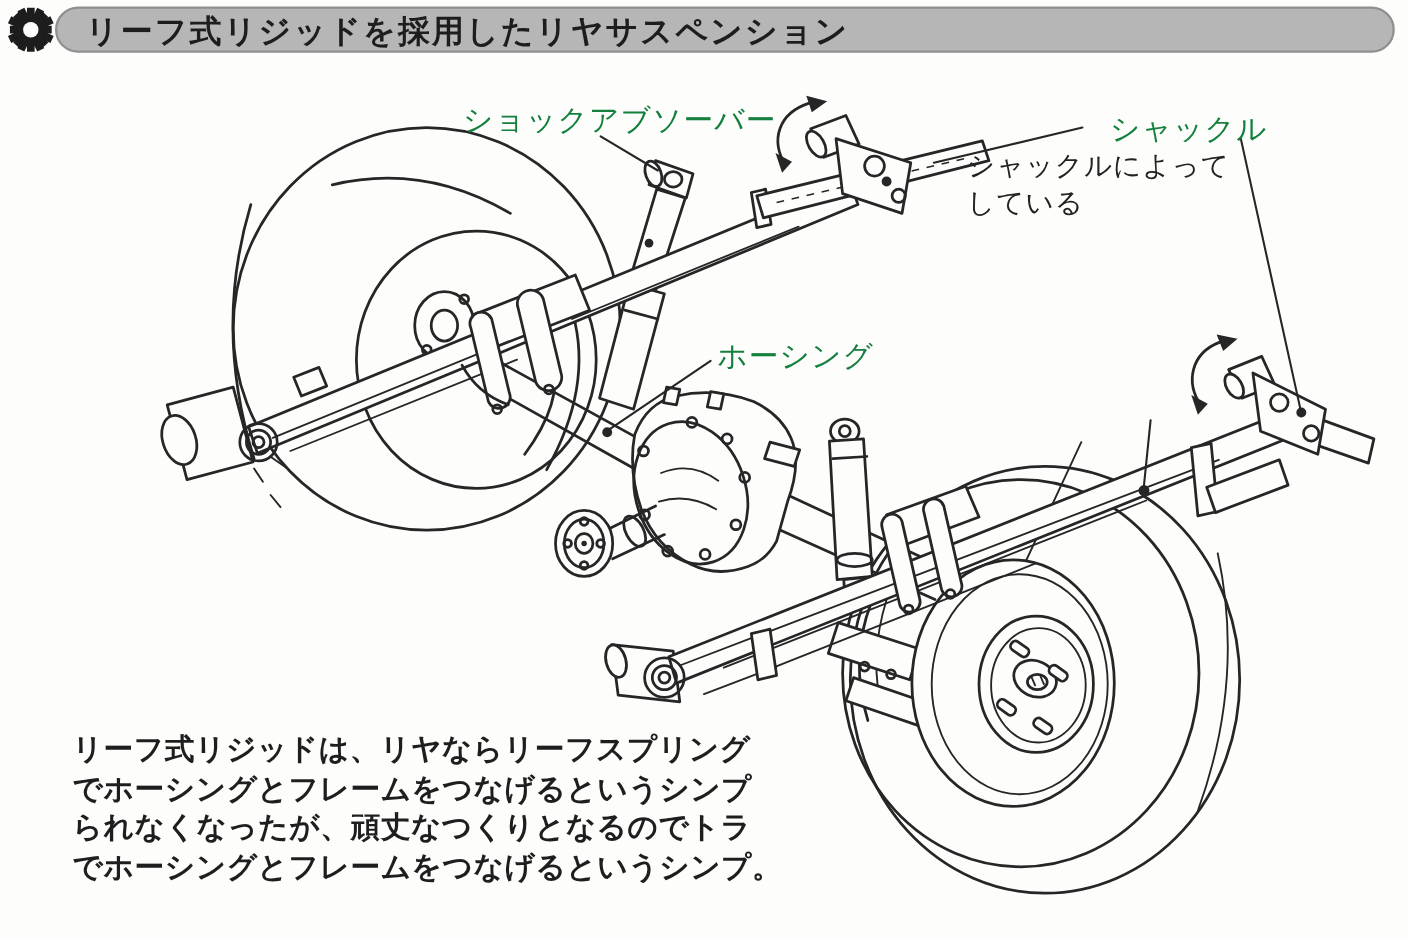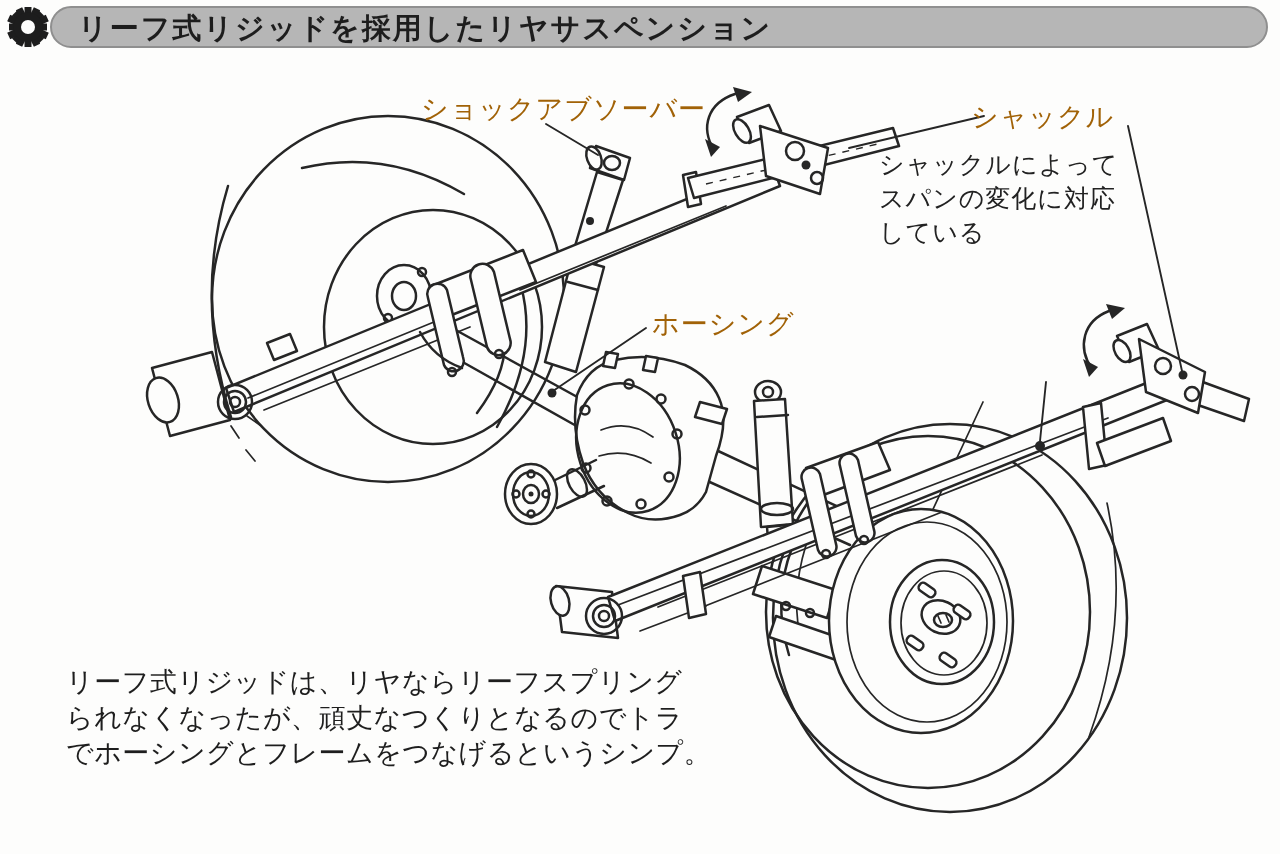--- a/index.html
+++ b/index.html
@@ -25,24 +25,24 @@
     border-radius:21px;
   }
   .hdr-title{
     position:absolute;left:78px;top:9px;height:38px;line-height:38px;
     font-size:29px;font-weight:bold;letter-spacing:2px;color:#1d1d1d;
     white-space:nowrap;
   }
   .gear{position:absolute;left:5px;top:3px;width:46px;height:48px;}
   
   .art{position:absolute;left:0;top:0;width:1280px;height:854px;}
-  .lbl{position:absolute;white-space:nowrap;font-size:27px;letter-spacing:1px;color:#a16207;}
+  .lbl{position:absolute;white-space:nowrap;font-size:27px;letter-spacing:1px;color:#15803d;}
   .note{position:absolute;font-size:25px;line-height:34px;letter-spacing:1px;color:#222;}
   .caption{position:absolute;left:66px;top:664px;font-size:27px;line-height:35.5px;letter-spacing:.5px;color:#1e1e1e;}
-  .caption div{white-space:nowrap;}
+  .caption div{white-space:nowrap;font-weight:bold;}
   
   .ln{fill:none;stroke:var(--ink);stroke-width:2.5;stroke-linecap:round;stroke-linejoin:round;}
   .thin{fill:none;stroke:var(--ink);stroke-width:1.7;stroke-linecap:round;stroke-linejoin:round;}
   .wh{fill:var(--paper);stroke:var(--ink);stroke-width:2.5;stroke-linecap:round;stroke-linejoin:round;}
   .dot{fill:var(--ink);stroke:none;}
   .dash{fill:none;stroke:var(--ink);stroke-width:1.4;stroke-dasharray:7 7;}
   .ldr{fill:none;stroke:var(--ink);stroke-width:1.9;stroke-linecap:round;}
 </style>
 </head>
 <body>
@@ -247,28 +247,28 @@
       <line class="ldr" x1="1128" y1="126" x2="1182" y2="371"></line>
       <circle class="dot" cx="1183" cy="375" r="4.5"></circle>
       <line class="ldr" x1="646" y1="328" x2="553" y2="391"></line>
       <circle class="dot" cx="552" cy="393" r="4.5"></circle>
       <line class="ldr" x1="1046" y1="382" x2="1040" y2="441"></line>
       <circle class="dot" cx="1040" cy="446" r="5"></circle>
     </g>
   </svg>
 
   <div class="lbl" style="left:421px;top:91px;">ショックアブソーバー</div>
-  <div class="lbl" style="left:971px;top:99px;">シャックル</div>
+  <div class="lbl" style="left:1009px;top:99px;">シャックル</div>
   <div class="lbl" style="left:652px;top:306px;">ホーシング</div>
 
-  <div class="note" style="left:879px;top:148px;">
+  <div class="note" style="left:879px;top:136px;font-family:Liberation Mono, monospace;">
     <div>シャックルによって</div>
-    <div>スパンの変化に対応</div>
     <div>している</div>
   </div>
 
   <div class="caption">
     <div>リーフ式リジッドは、リヤならリーフスプリング</div>
+    <div>でホーシングとフレームをつなげるというシンプ</div>
     <div>られなくなったが、頑丈なつくりとなるのでトラ</div>
     <div>でホーシングとフレームをつなげるというシンプ。</div>
   </div>
 
 </div>
 
 </body></html>

